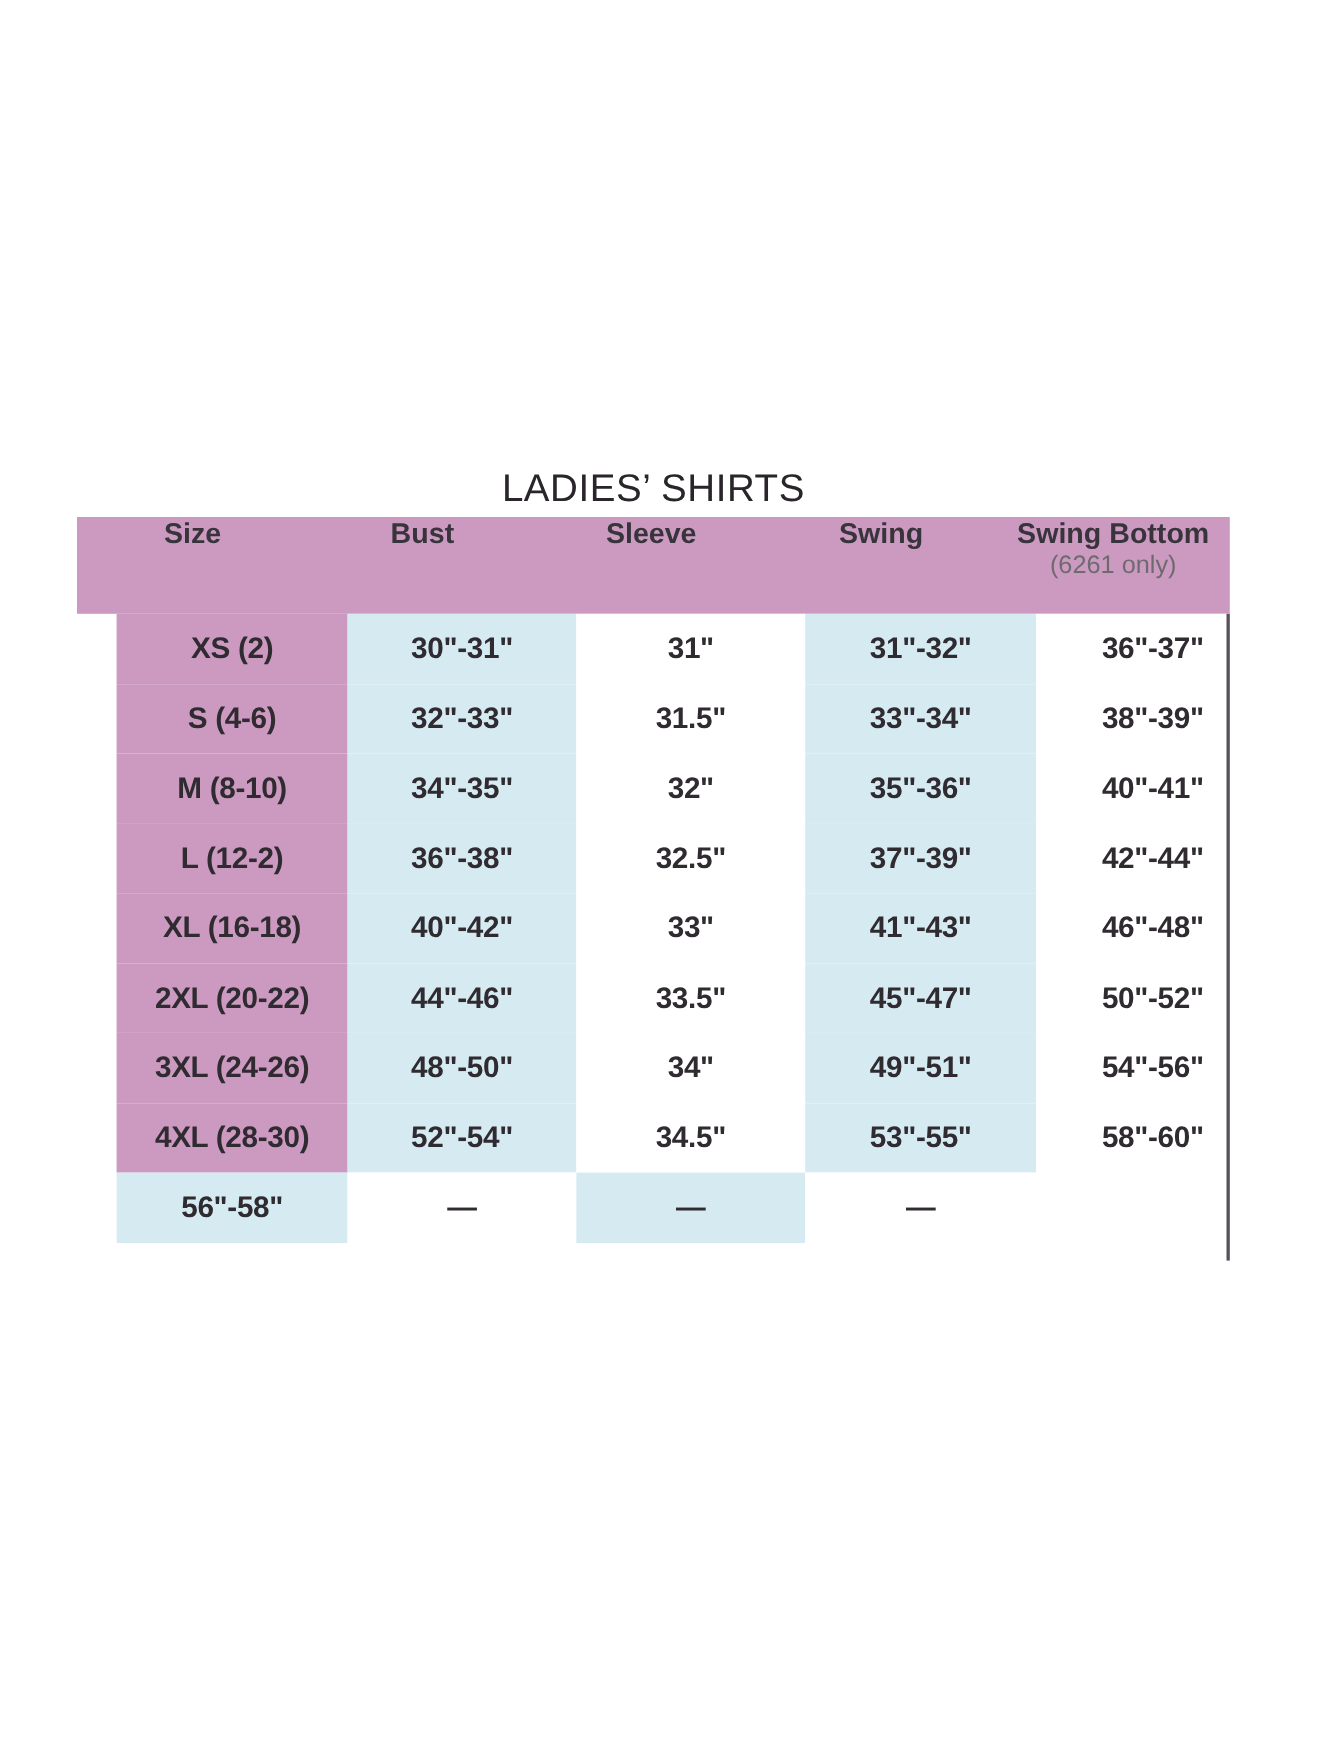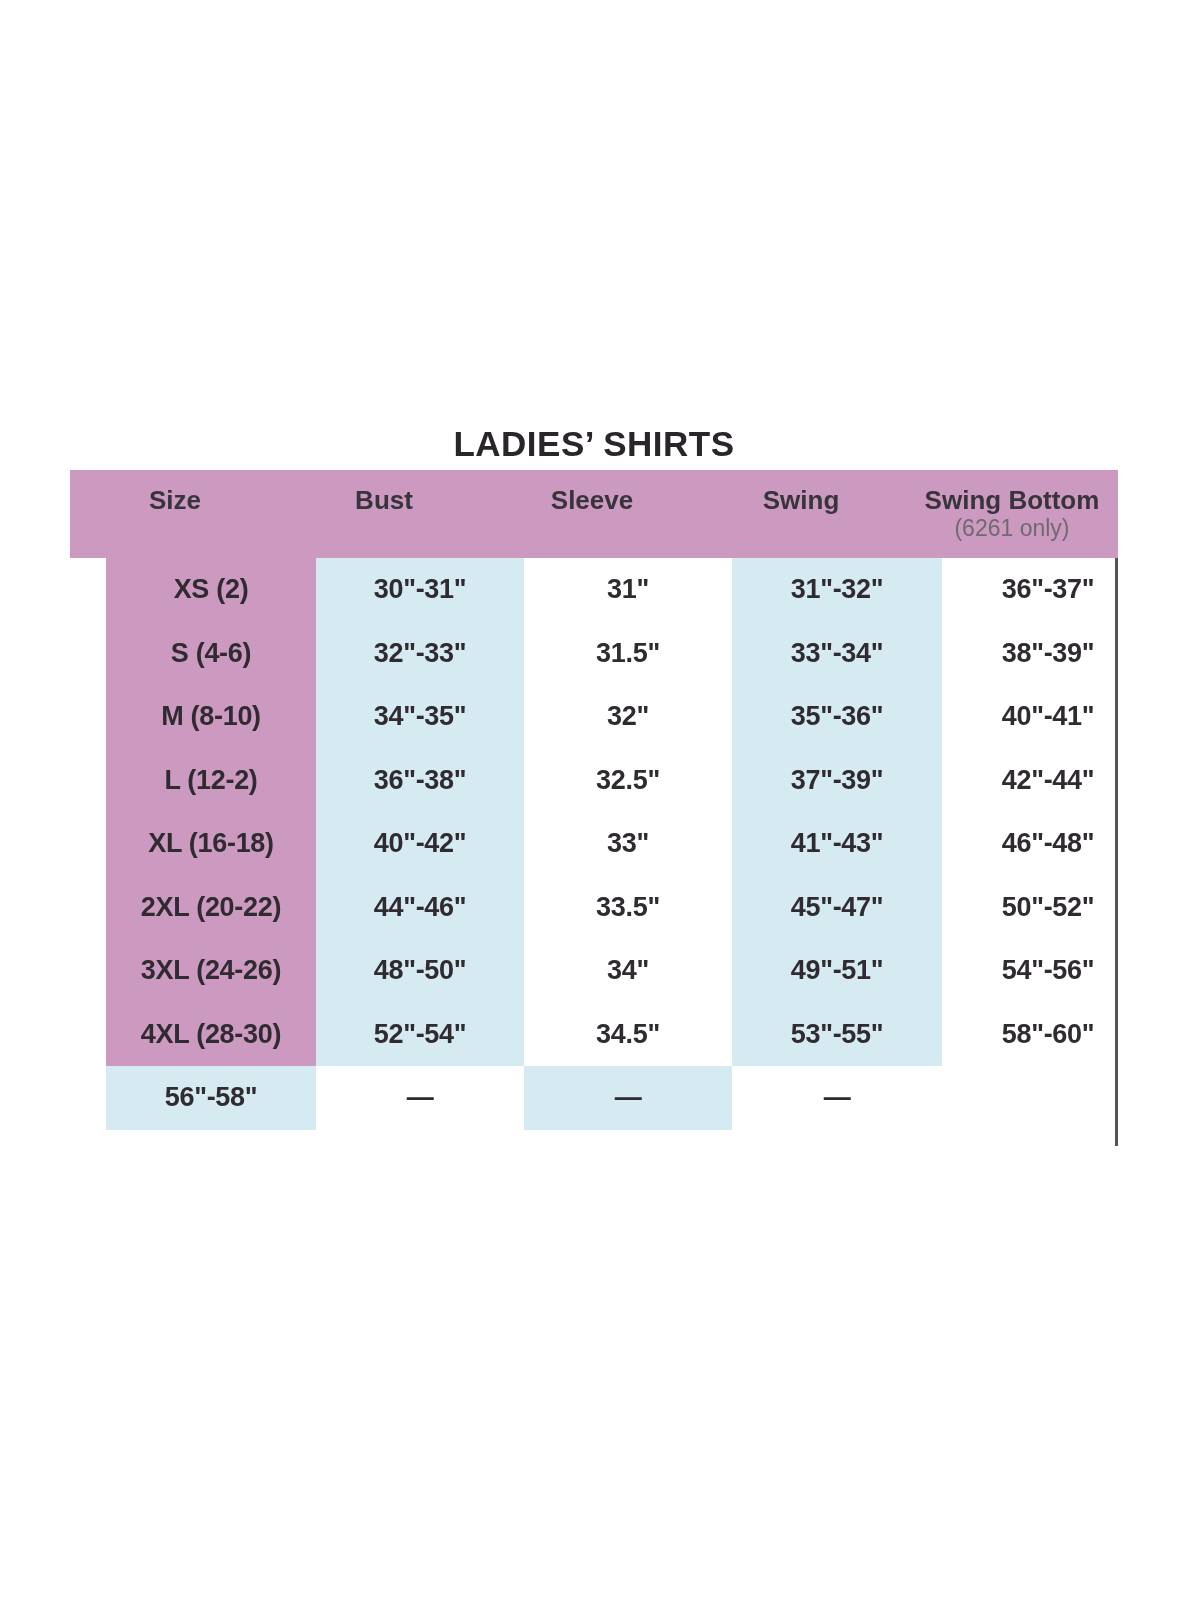--- a/index.html
+++ b/index.html
@@ -16,38 +16,37 @@
     overflow: hidden;
   }
   .chart-title {
     position: absolute;
     top: 424px;
     left: 70px;
     width: 1048px;
     margin: 0;
     text-align: center;
     font-size: 35px;
-    font-weight: 700;
+    font-weight: 400;
     letter-spacing: 0.5px;
     color: var(--title_text, #29252a);
   }
   .size-chart {
     position: absolute;
     top: 470px;
     left: 70px;
     width: 1048px;
   }
   .header-row {
     display: grid;
     grid-template-columns: 210px 208px 208px 210px 212px;
     height: 88px;
     background: var(--header_pink, #cc9ac0);
   }
   .hcell {
-    padding-top: 15px;
     text-align: center;
     font-size: 26px;
     font-weight: 700;
     line-height: 30px;
     color: var(--header_text, #38343c);
   }
   .hcell .sublabel {
     display: block;
     font-size: 23px;
     font-weight: 400;

